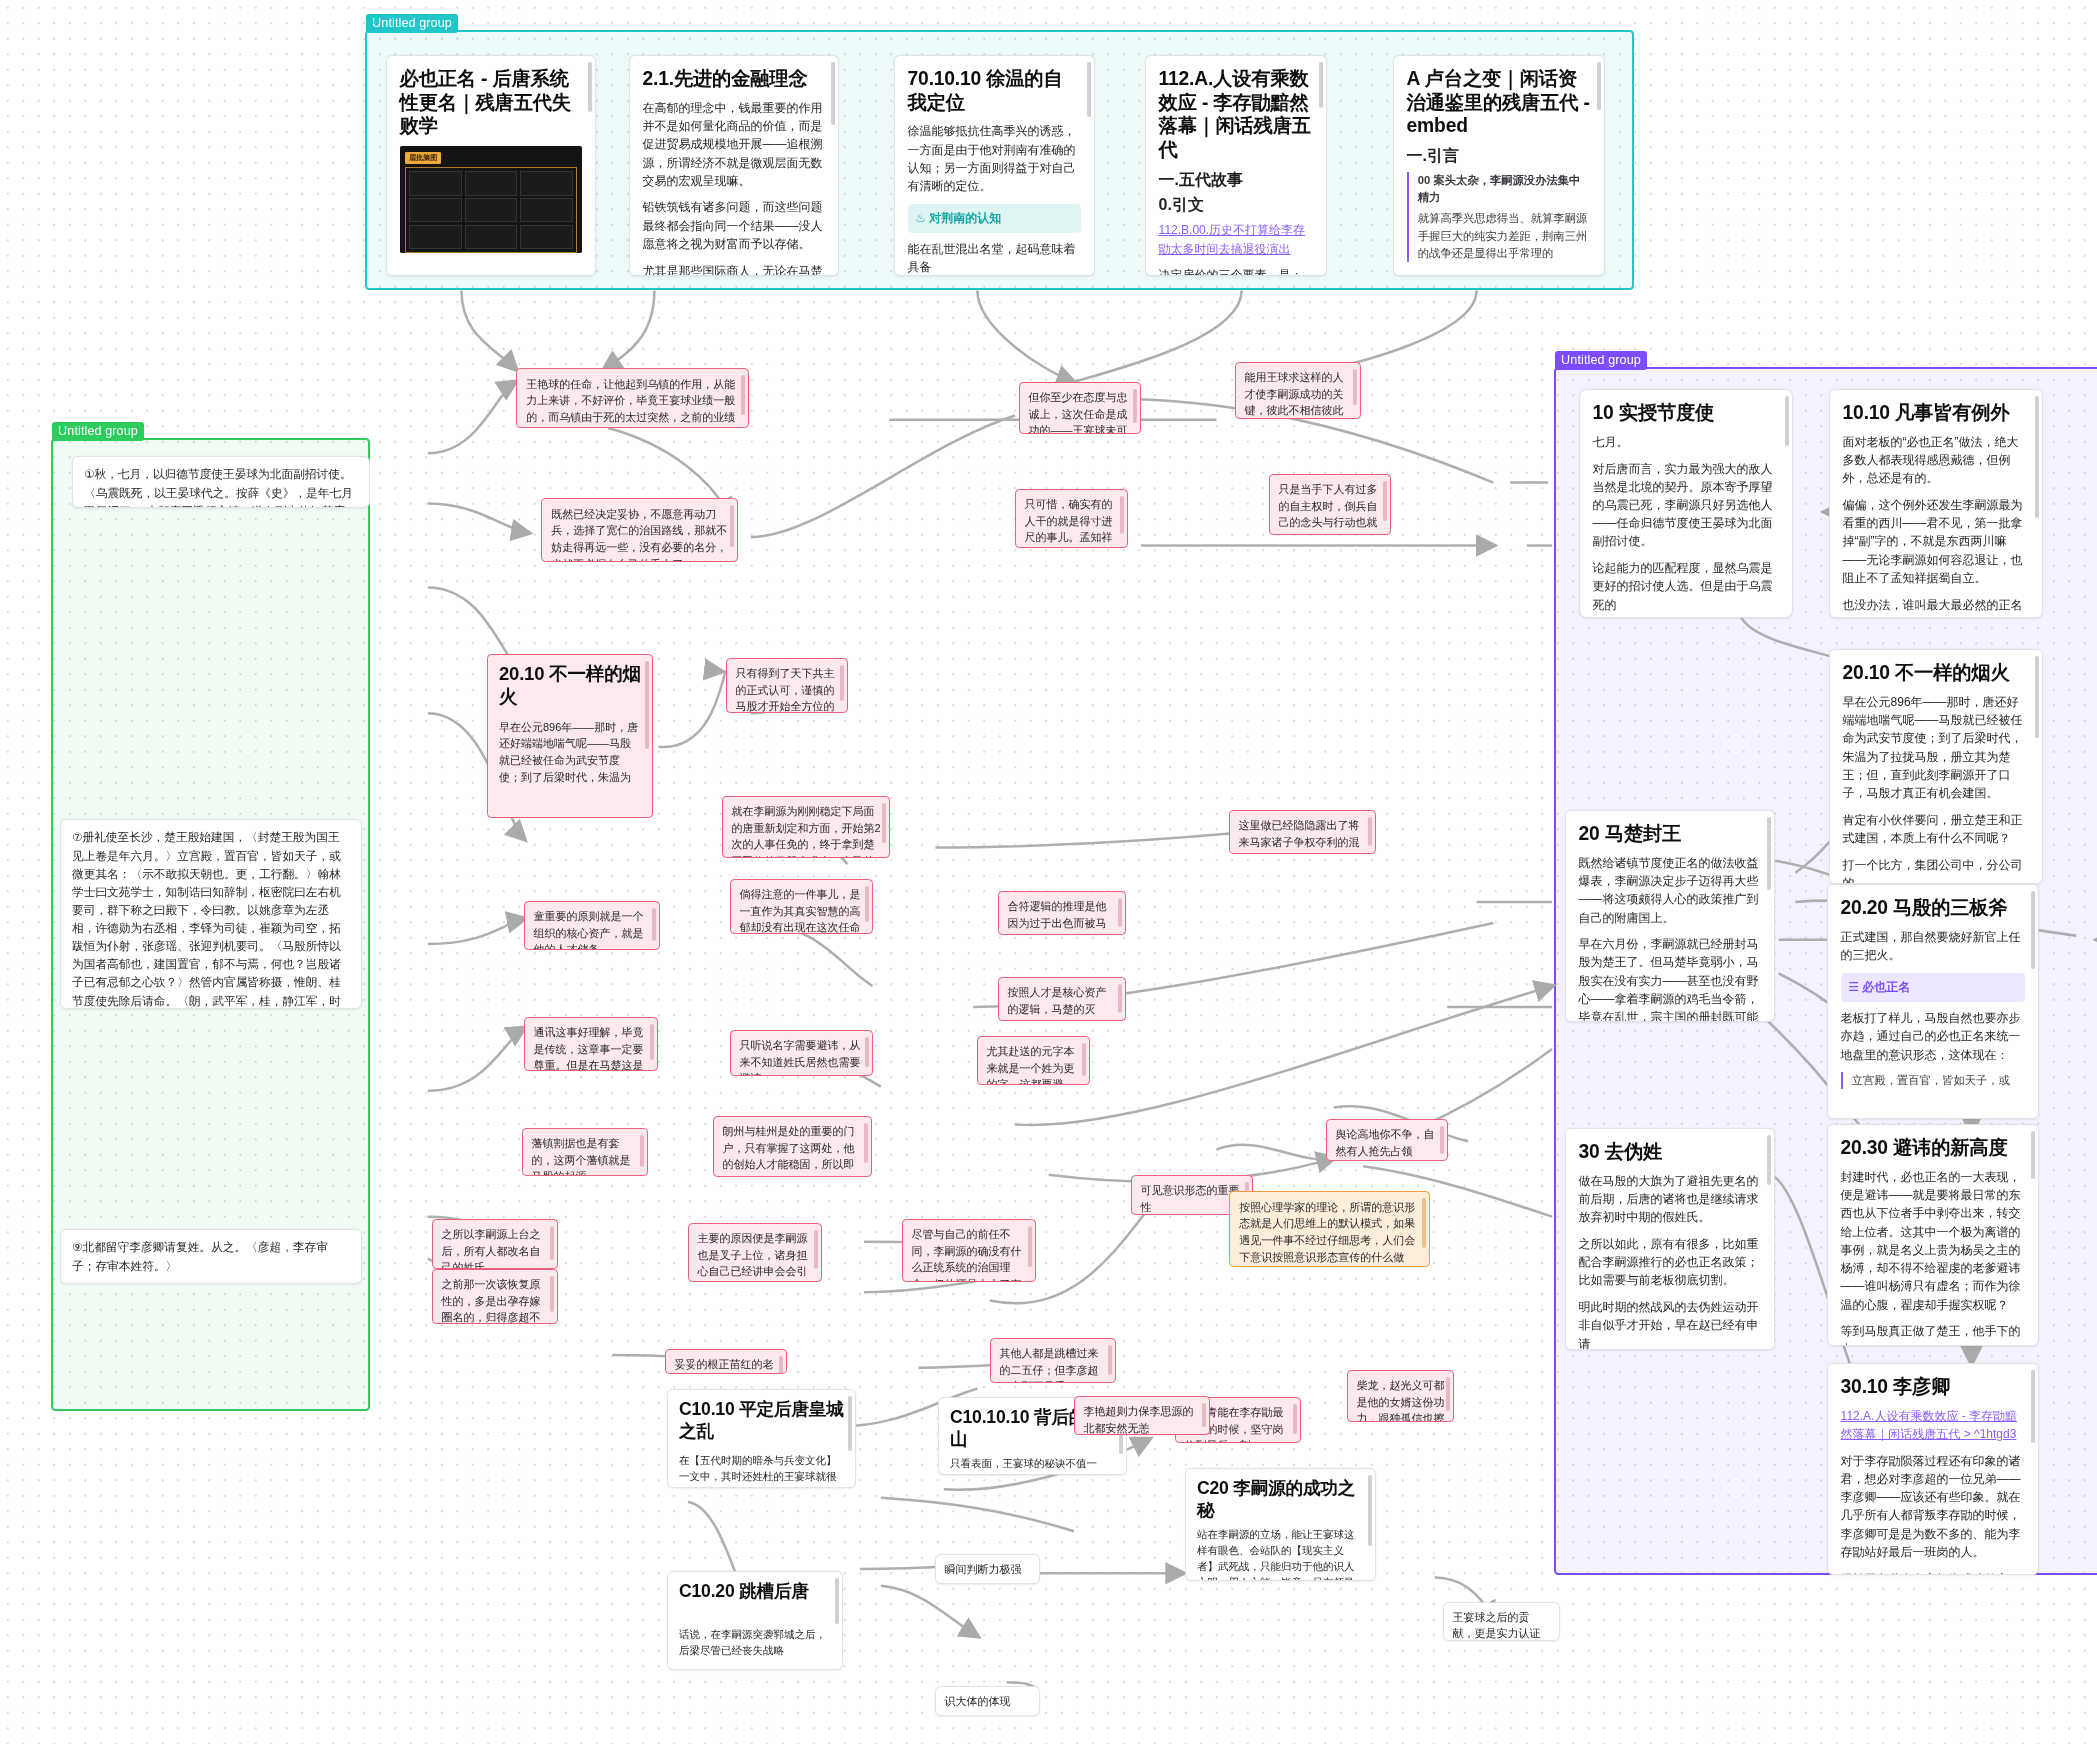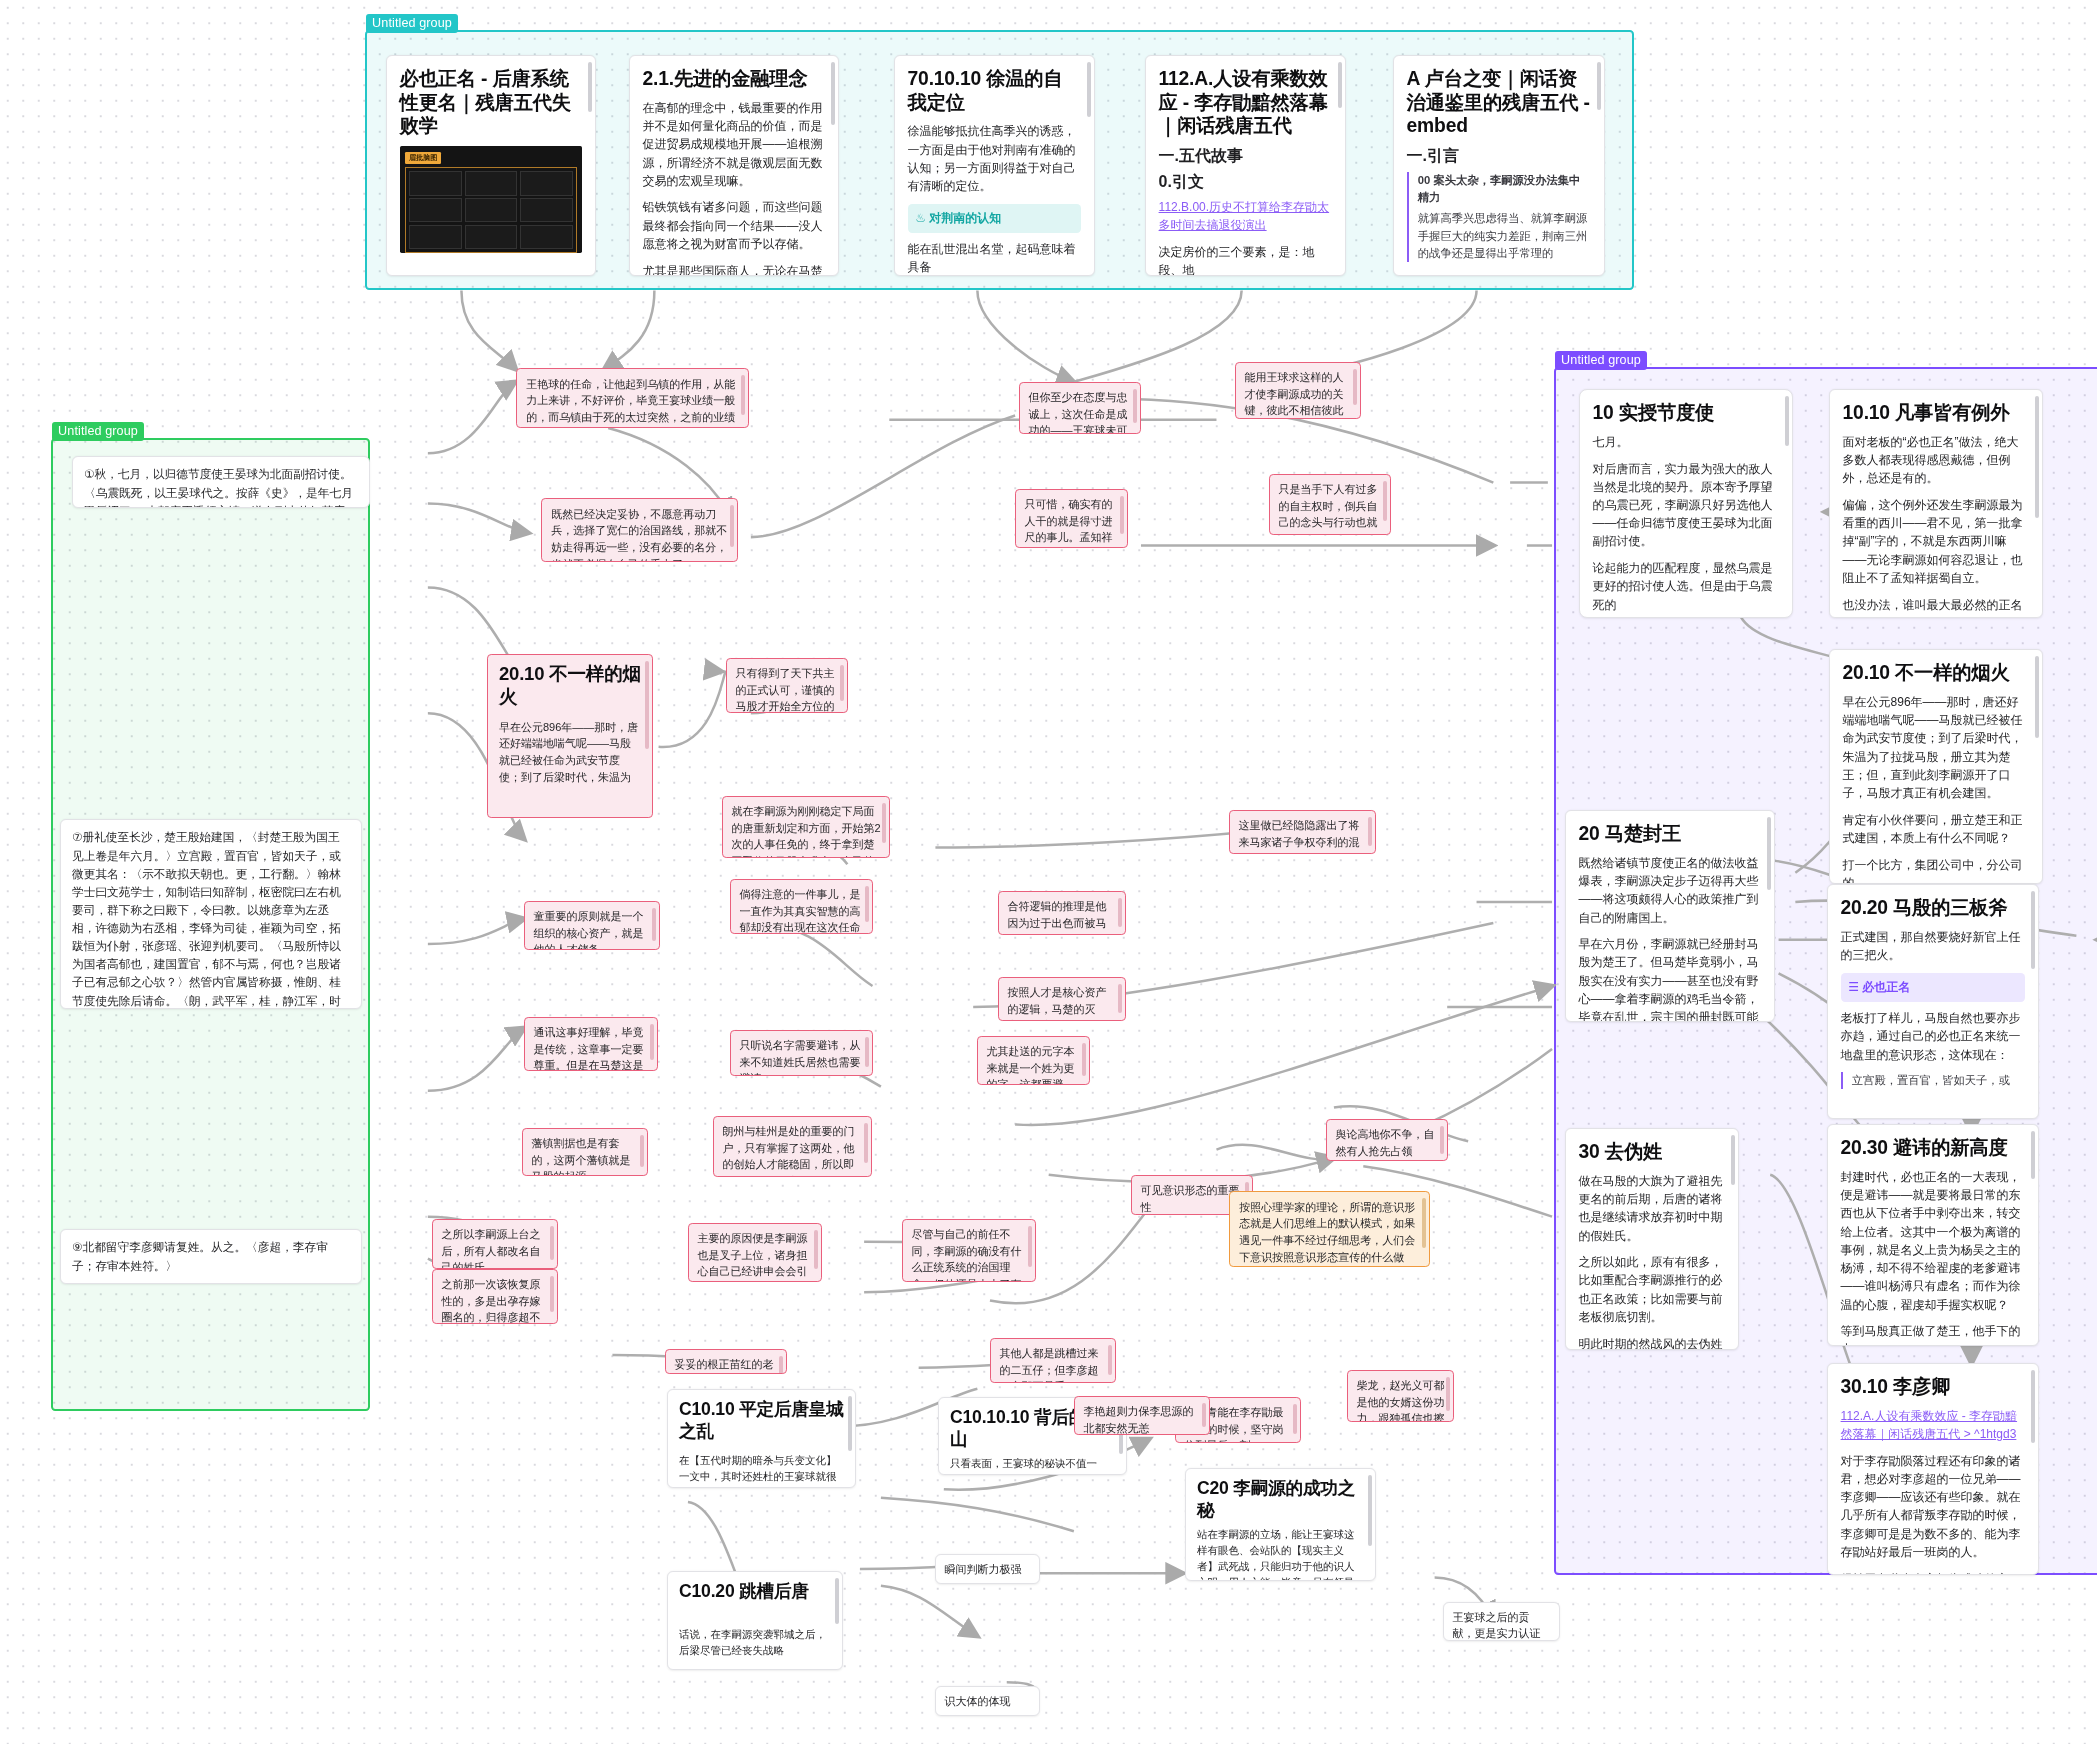--- a/index.html
+++ b/index.html
@@ -199,21 +199,21 @@
   </div>
 
   <div class="card" style="left:894px;top:55px;width:201px;height:221px;">
     <div class="sb" style="height:55px;"></div>
     <h1>70.10.10 徐温的自我定位</h1>
     <p>徐温能够抵抗住高季兴的诱惑，一方面是由于他对荆南有准确的认知；另一方面则得益于对自己有清晰的定位。</p>
     <div class="callout">♨ 对荆南的认知</div>
     <p>能在乱世混出名堂，起码意味着具备</p>
   </div>
 
-  <div class="card" style="left:1145px;top:55px;width:201px;height:221px;">
+  <div class="card" style="left:1145px;top:55px;width:182px;height:221px;">
     <div class="sb" style="height:46px;"></div>
     <h1>112.A.人设有乘数效应 - 李存勖黯然落幕｜闲话残唐五代</h1>
     <h2>一.五代故事</h2>
     <h2>0.引文</h2>
     <p><a href="#">112.B.00.历史不打算给李存勖太多时间去搞退役演出</a></p>
     <p>决定房价的三个要素，是：地段、地</p>
   </div>
 
   <div class="card" style="left:1393px;top:55px;width:212px;height:221px;">
     <div class="sb" style="height:48px;"></div>
@@ -279,21 +279,21 @@
     </div>
   </div>
 
   <div class="card" style="left:1827px;top:1124px;width:212px;height:222px;">
     <div class="sb" style="height:48px;"></div>
     <h1>20.30 避讳的新高度</h1>
     <p>封建时代，必也正名的一大表现，便是避讳——就是要将最日常的东西也从下位者手中剥夺出来，转交给上位者。这其中一个极为离谱的事例，就是名义上贵为杨吴之主的杨溥，却不得不给翟虔的老爹避讳——谁叫杨溥只有虚名；而作为徐温的心腹，翟虔却手握实权呢？</p>
     <p>等到马殷真正做了楚王，他手下的大</p>
   </div>
 
-  <div class="card" style="left:1565px;top:1128px;width:174px;height:222px;">
+  <div class="card" style="left:1565px;top:1128px;width:210px;height:222px;">
     <div class="sb" style="height:50px;"></div>
     <h1>30 去伪姓</h1>
     <p>做在马殷的大旗为了避祖先更名的前后期，后唐的诸将也是继续请求放弃初时中期的假姓氏。</p>
     <p>之所以如此，原有有很多，比如重配合李嗣源推行的必也正名政策；比如需要与前老板彻底切割。</p>
     <p>明此时期的然战风的去伪姓运动开非自似乎才开始，早在赵已经有申请</p>
   </div>
 
   <div class="card" style="left:1827px;top:1363px;width:212px;height:212px;">
     <div class="sb" style="height:73px;"></div>
     <h1>30.10 李彦卿</h1>

